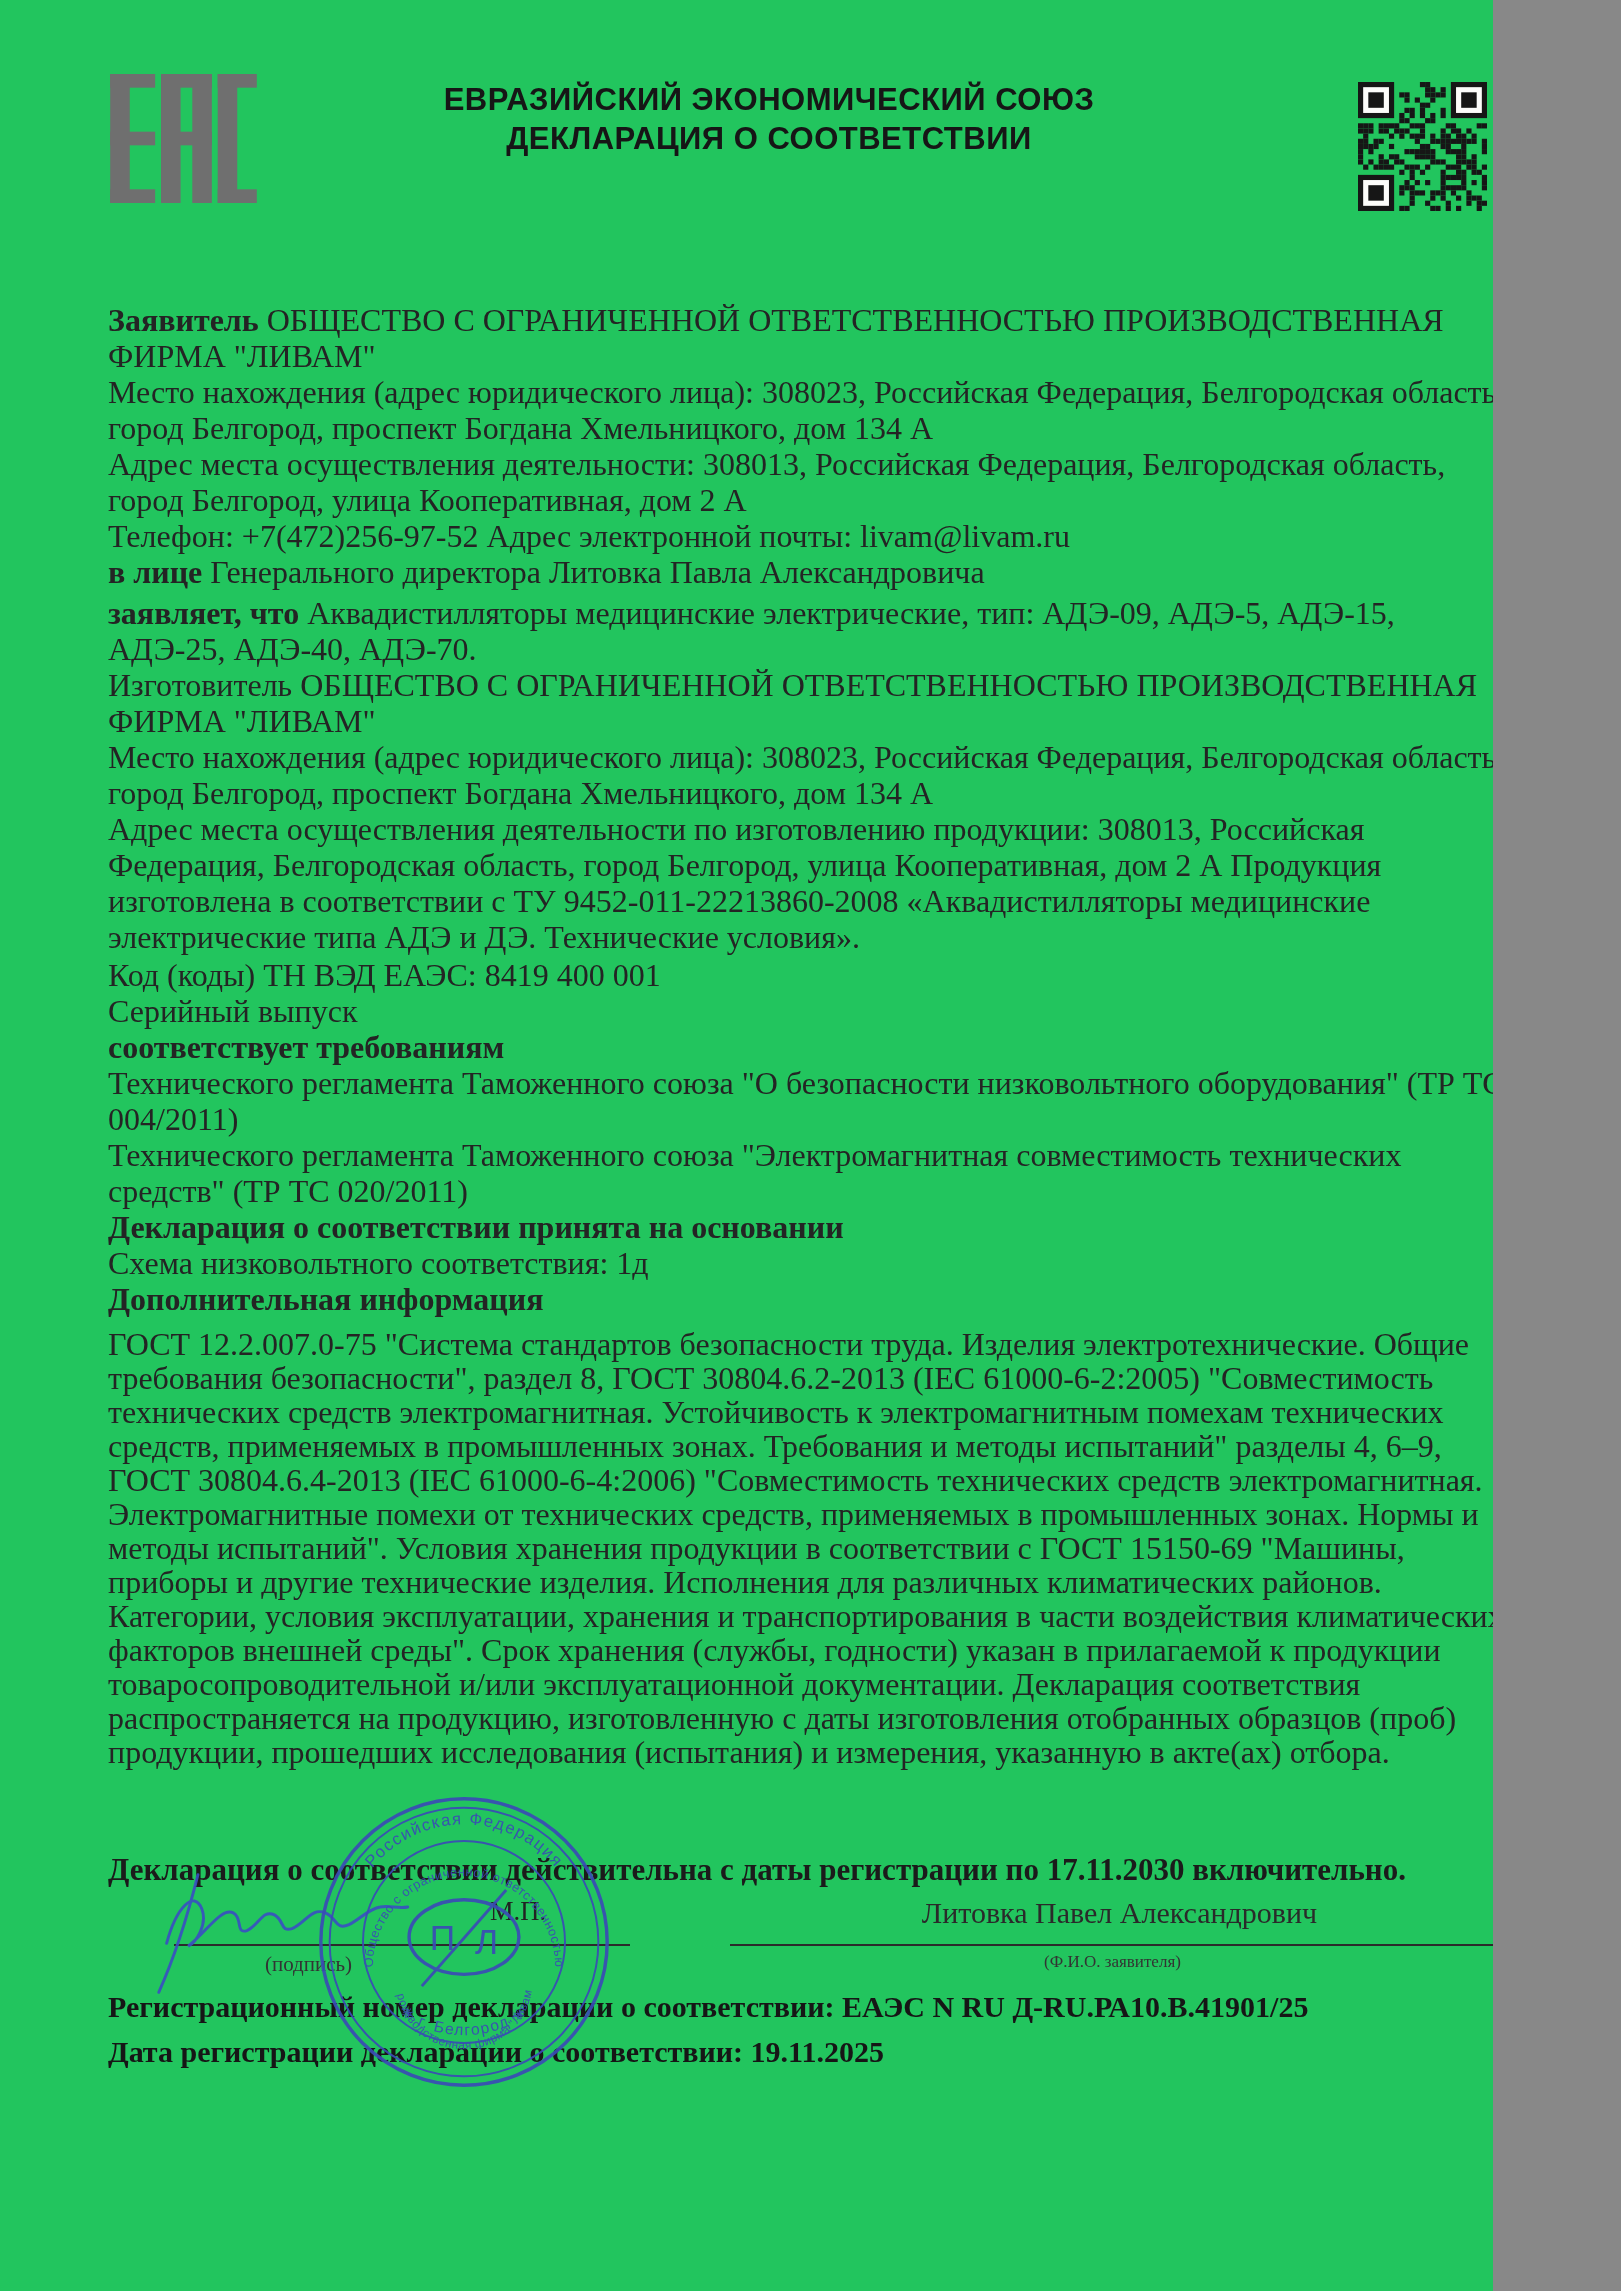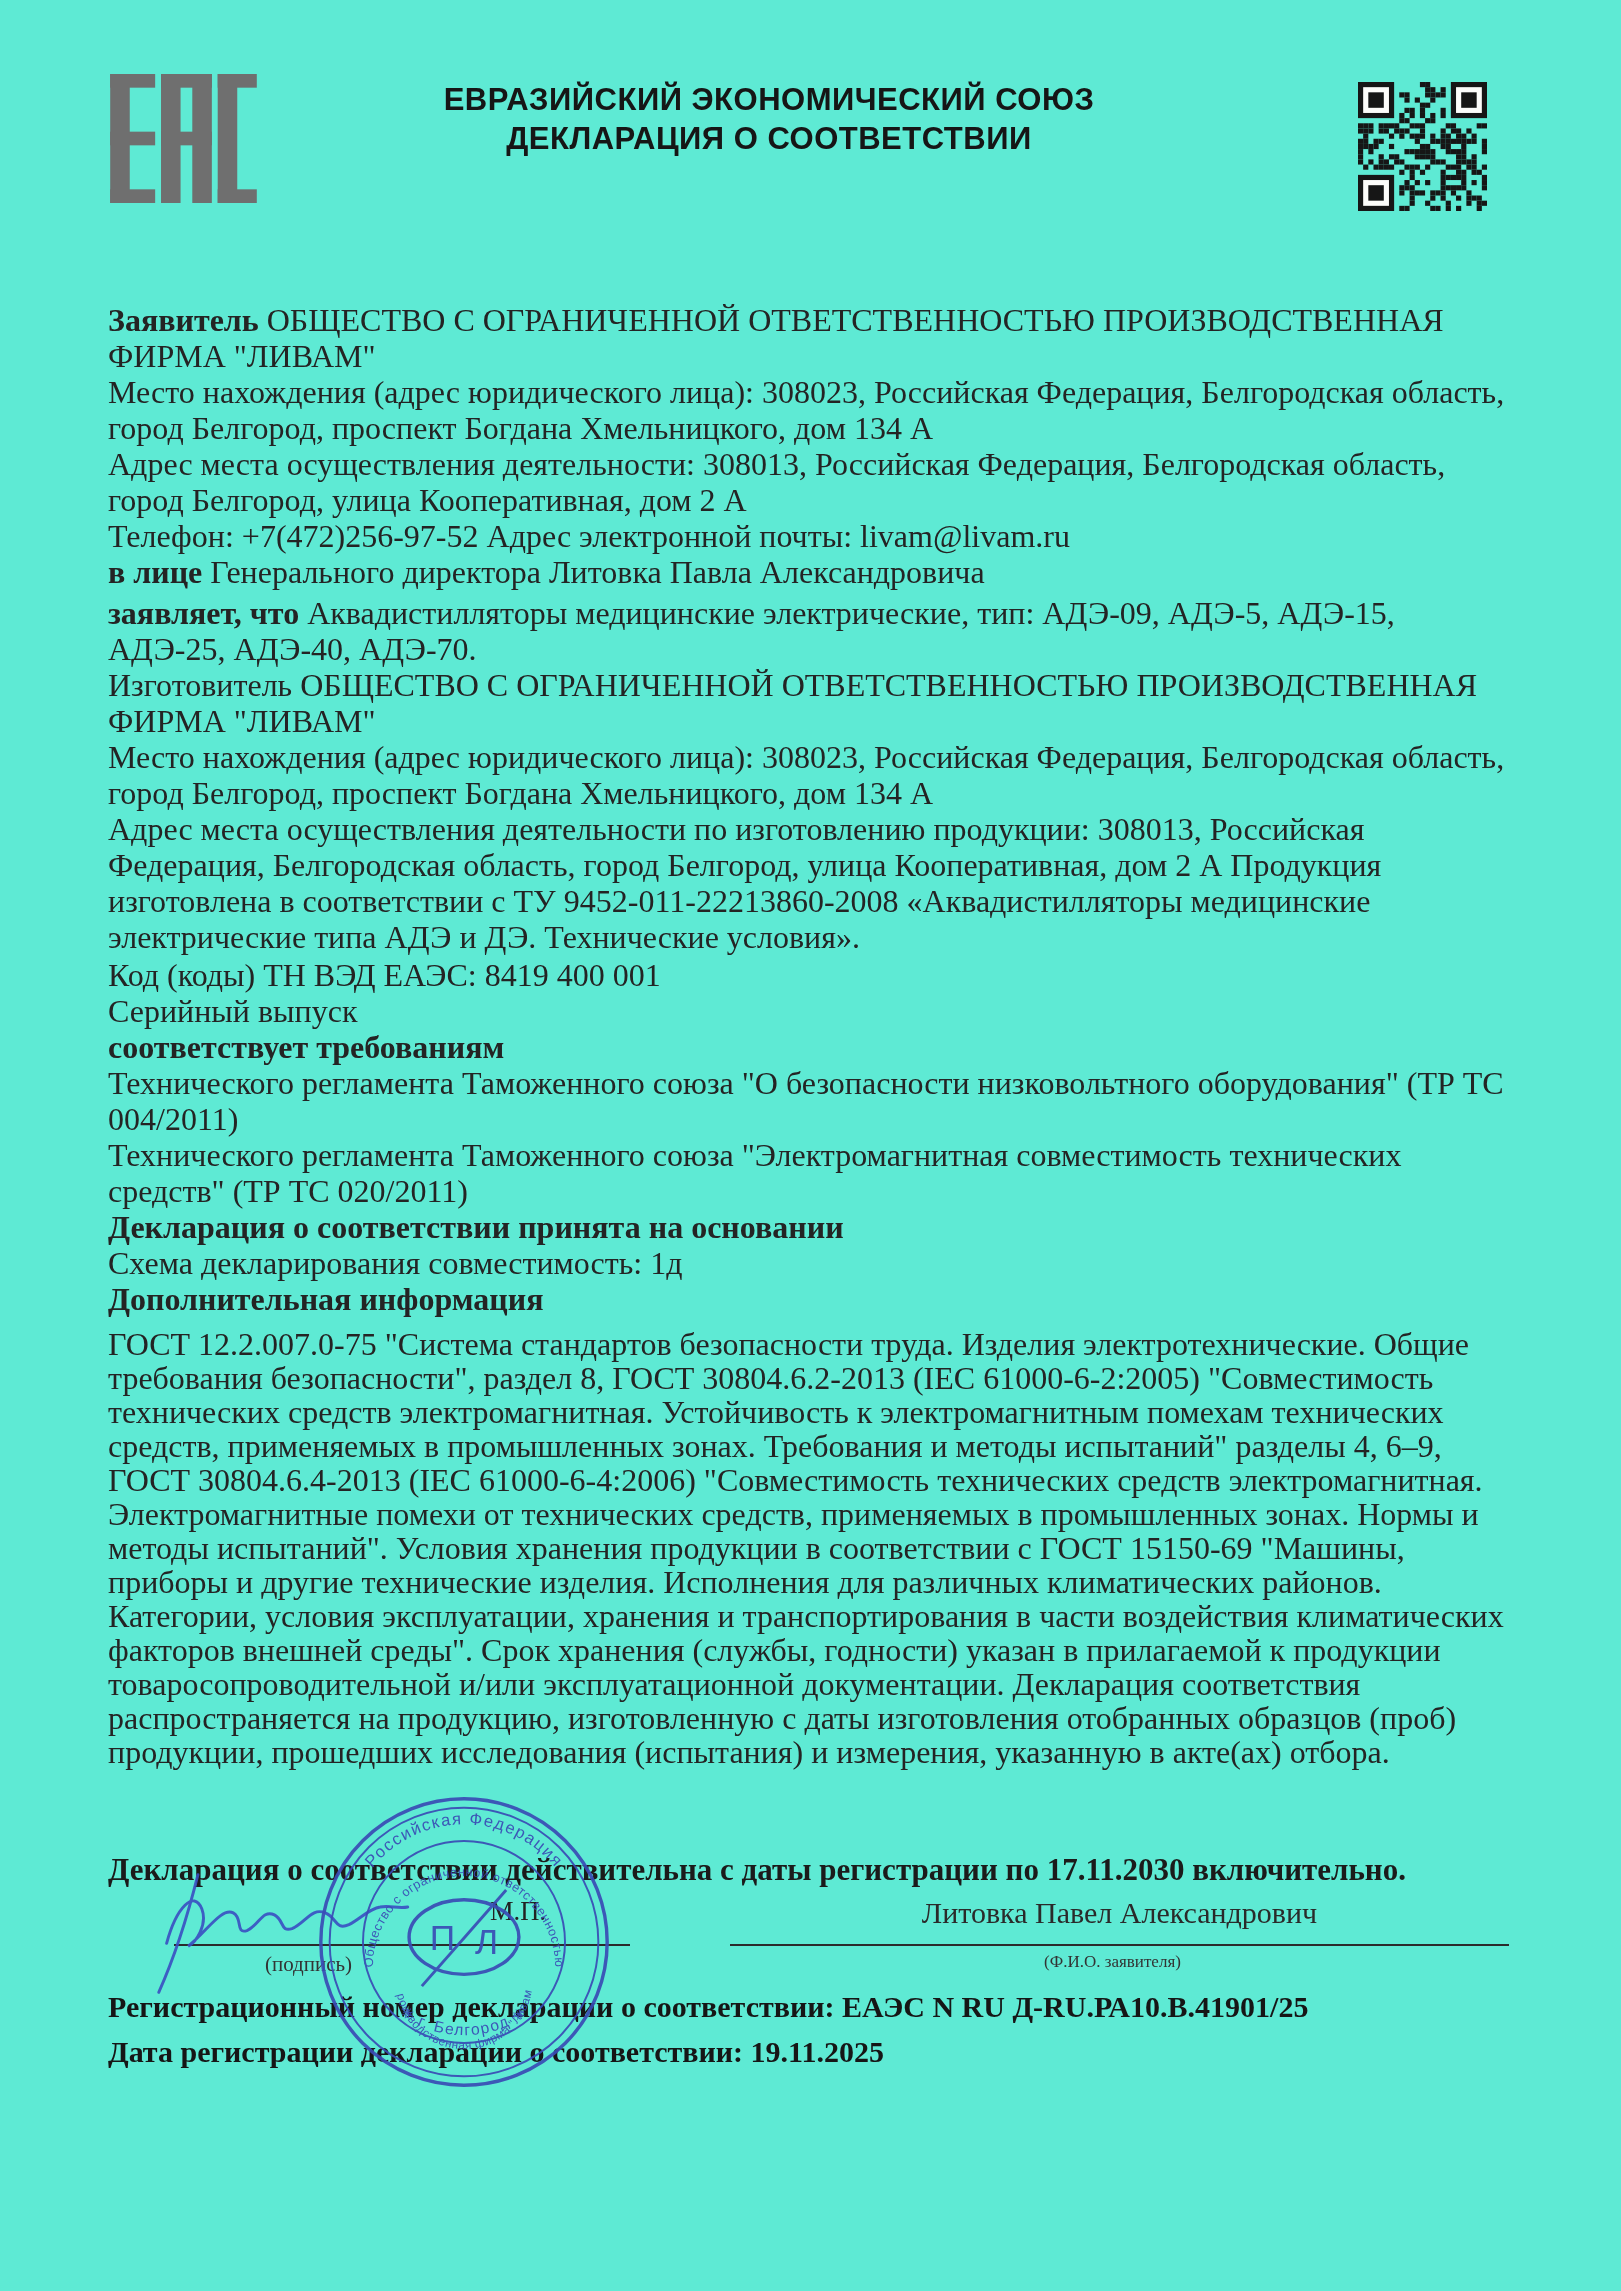--- a/index.html
+++ b/index.html
@@ -1,19 +1,19 @@
 <!DOCTYPE html>
 <html><head>
 <meta charset="utf-8">
 <style>
   html,body{margin:0;padding:0;background:#888;}
   .page{
     position:relative;
-    width:1621px;height:2292px;
-    background:#5eead4;
+    width:1493px;height:2292px;
+    background:#22c55e;
     overflow:hidden;
     font-family:"Liberation Serif","DejaVu Serif",serif;
     color:#242424;
   }
   
   .eac-logo{position:absolute;left:110px;top:74px;width:147px;height:129px;}
   .title-block{
     position:absolute;left:333px;top:80px;width:872px;
     text-align:center;
     font-family:"Liberation Sans","DejaVu Sans",sans-serif;
@@ -323,21 +323,21 @@
     <p class="gap5"><b class="lead">заявляет, что </b><span>Аквадистилляторы медицинские электрические, тип: АДЭ-09, АДЭ-5, АДЭ-15, АДЭ-25, АДЭ-40, АДЭ-70.</span></p>
     <p>Изготовитель ОБЩЕСТВО С ОГРАНИЧЕННОЙ ОТВЕТСТВЕННОСТЬЮ ПРОИЗВОДСТВЕННАЯ ФИРМА "ЛИВАМ"</p>
     <p>Место нахождения (адрес юридического лица): 308023, Российская Федерация, Белгородская область, город Белгород, проспект Богдана Хмельницкого, дом 134 А</p>
     <p>Адрес места осуществления деятельности по изготовлению продукции: 308013, Российская Федерация, Белгородская область, город Белгород, улица Кооперативная, дом 2 А Продукция изготовлена в соответствии с ТУ 9452-011-22213860-2008 «Аквадистилляторы медицинские электрические типа АДЭ и ДЭ. Технические условия».</p>
     <p class="gap2">Код (коды) ТН ВЭД ЕАЭС: 8419 400 001</p>
     <p>Серийный выпуск</p>
     <p class="bold">соответствует требованиям</p>
     <p>Технического регламента Таможенного союза "О безопасности низковольтного оборудования" (ТР ТС 004/2011)</p>
     <p>Технического регламента Таможенного союза "Электромагнитная совместимость технических средств" (ТР ТС 020/2011)</p>
     <p class="bold">Декларация о соответствии принята на основании</p>
-    <p>Схема декларирования совместимость: 1д</p>
+    <p>Схема низковольтного соответствия: 1д</p>
     <p class="bold">Дополнительная информация</p>
     <p class="addl">ГОСТ 12.2.007.0-75 "Система стандартов безопасности труда. Изделия электротехнические. Общие требования безопасности", раздел 8, ГОСТ 30804.6.2-2013 (IEC 61000-6-2:2005) "Совместимость технических средств электромагнитная. Устойчивость к электромагнитным помехам технических средств, применяемых в промышленных зонах. Требования и методы испытаний" разделы 4, 6–9, ГОСТ 30804.6.4-2013 (IEC 61000-6-4:2006) "Совместимость технических средств электромагнитная. Электромагнитные помехи от технических средств, применяемых в промышленных зонах. Нормы и методы испытаний". Условия хранения продукции в соответствии с ГОСТ 15150-69 "Машины, приборы и другие технические изделия. Исполнения для различных климатических районов. Категории, условия эксплуатации, хранения и транспортирования в части воздействия климатических факторов внешней среды". Срок хранения (службы, годности) указан в прилагаемой к продукции товаросопроводительной и/или эксплуатационной документации. Декларация соответствия распространяется на продукцию, изготовленную с даты изготовления отобранных образцов (проб) продукции, прошедших исследования (испытания) и измерения, указанную в акте(ах) отбора.</p>
   </div>
 
   <div class="validity">Декларация о соответствии действительна с даты регистрации по 17.11.2030 включительно.</div>
 
   <div class="sig-name">Литовка Павел Александрович</div>
   <div class="sig-line-left"></div>
   <div class="sig-line-right"></div>
   <div class="sig-caption">(подпись)</div>

